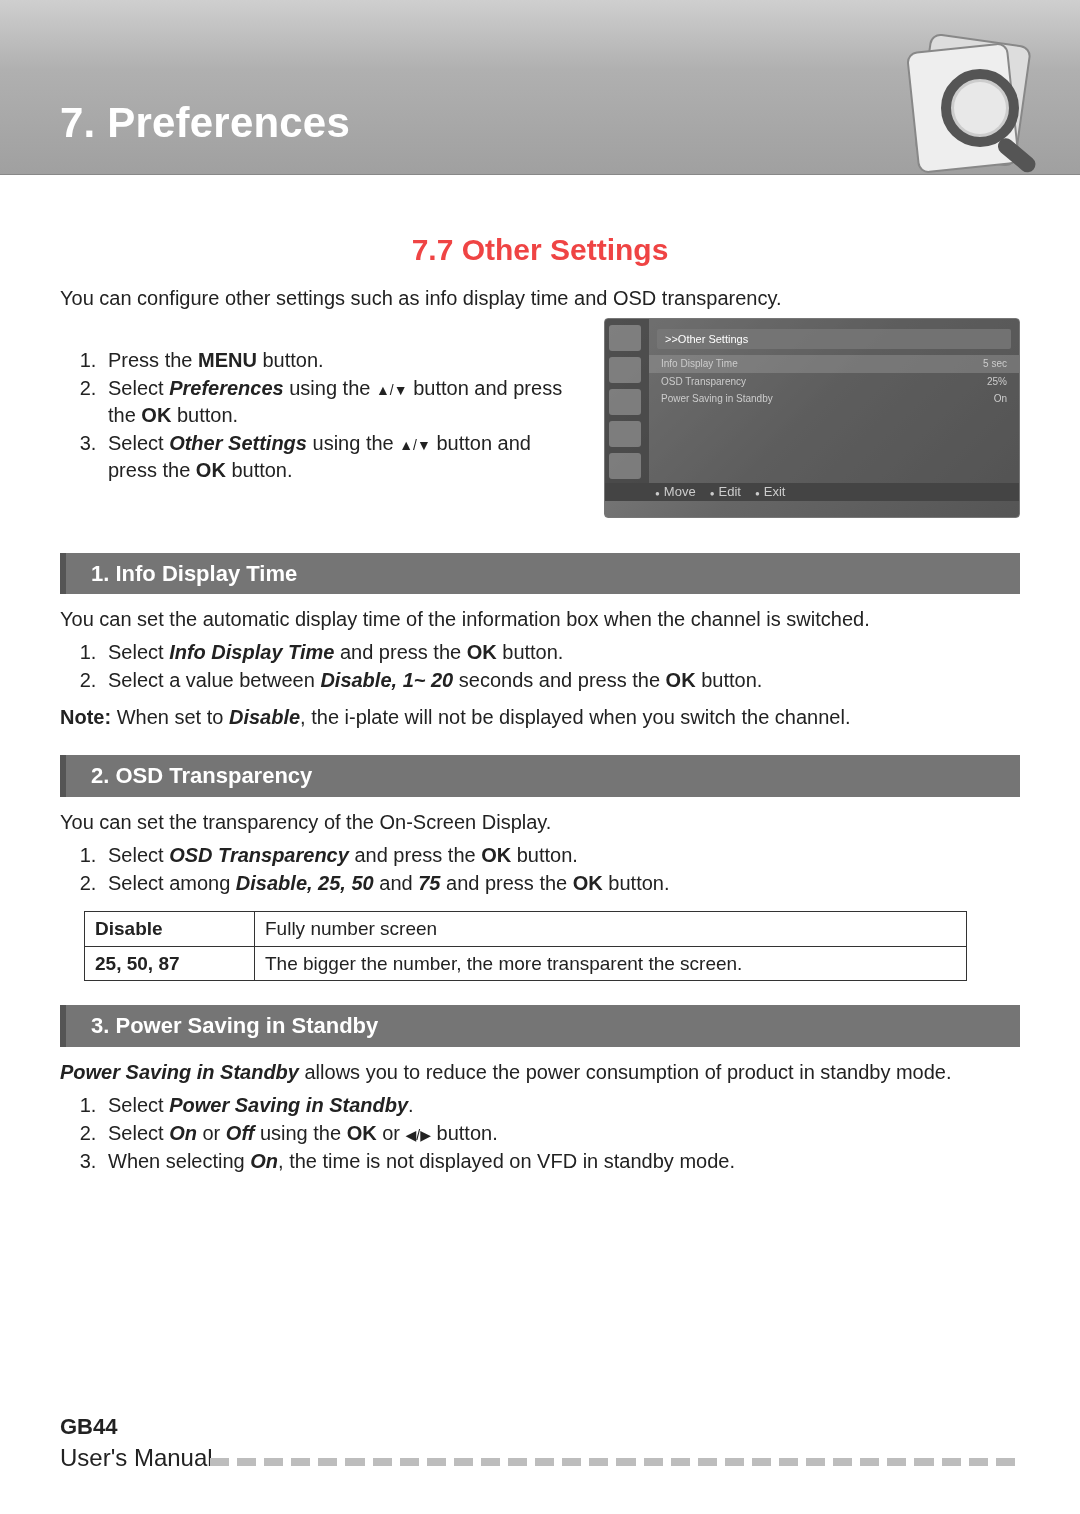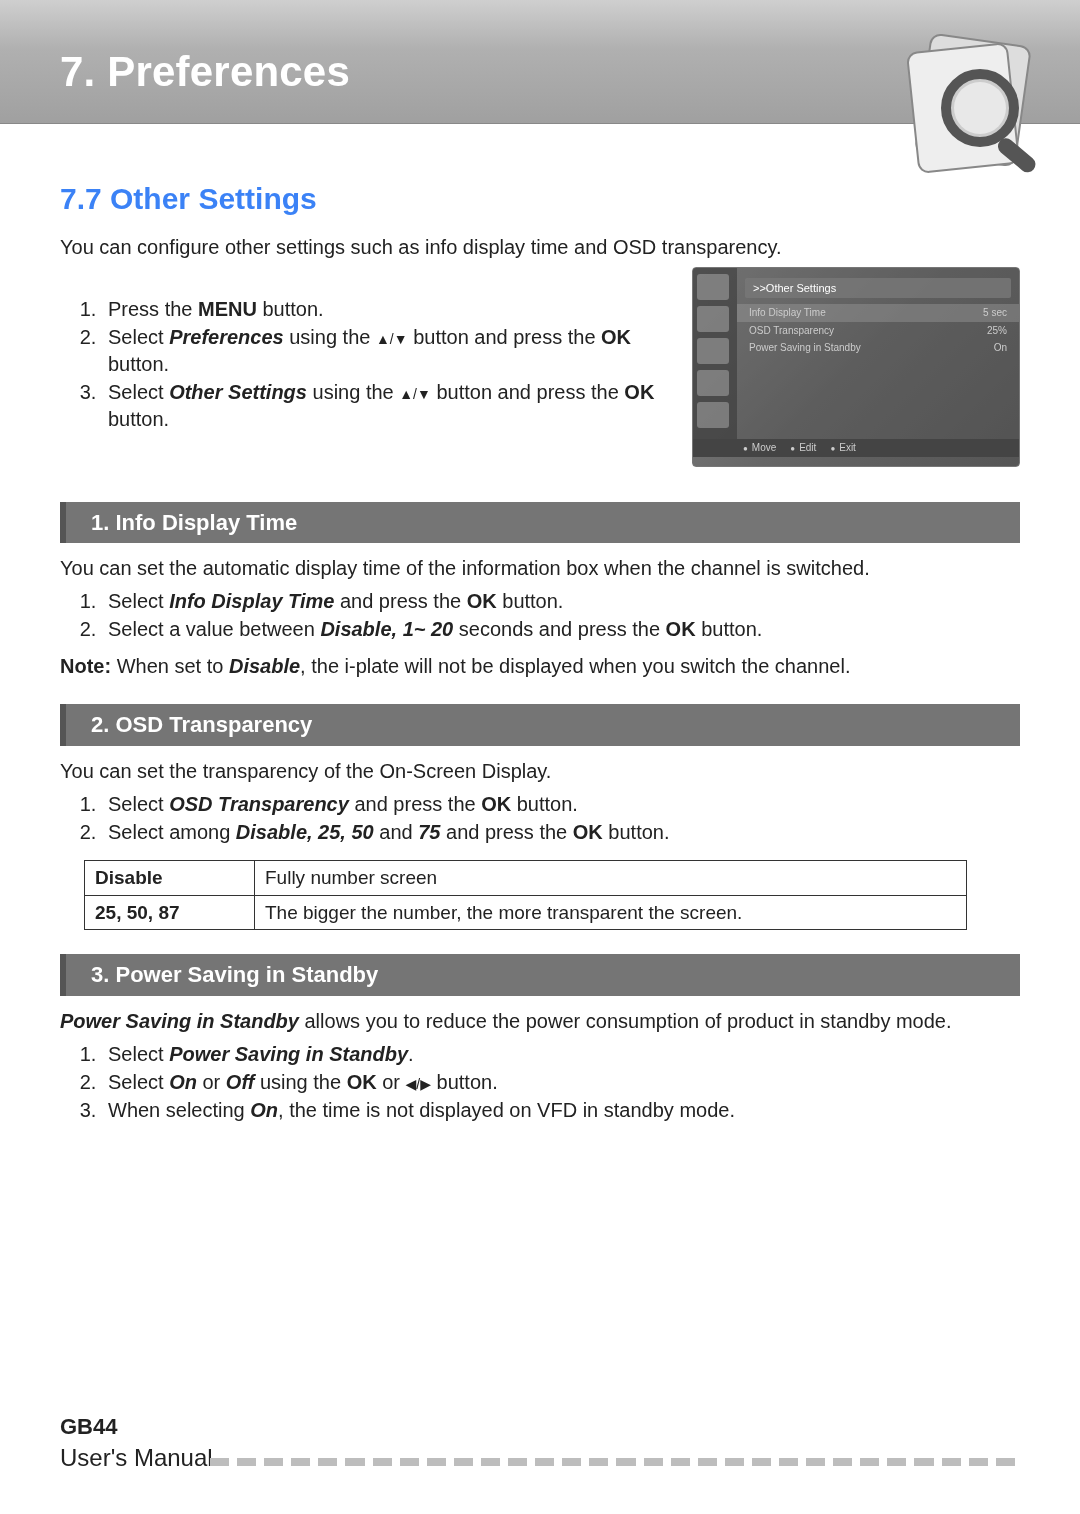--- a/index.html
+++ b/index.html
@@ -7,21 +7,21 @@
     font-family: "Myriad Pro", "Segoe UI", Arial, sans-serif;
     background: #fff;
     color: #222;
     width: 1080px;
     height: 1514px;
     position: relative;
     font-size: 20px;
     line-height: 1.35;
   }
   .header-banner {
-    height: 124px;
+    height: 175px;
     background: linear-gradient(to bottom, #cfcfcf 0%, #b0b0b0 40%, #a0a0a0 100%);
     border-bottom: 1px solid #888;
     position: relative;
   }
   .chapter-title {
     position: absolute;
     left: 60px;
     bottom: 22px;
     color: #fff;
     font-weight: 700;
@@ -35,32 +35,33 @@
     width: 160px;
     height: 160px;
   }
   .content {
     padding: 55px 60px 0 60px;
   }
   .section-title {
     font-size: 30px;
     font-weight: 700;
     margin-bottom: 14px;
-    color: #3b82f6;
+    color: #ef4444;
+    text-align: center;
   }
   p { margin-bottom: 6px; }
   .two-col {
     display: flex;
     gap: 22px;
     align-items: center;
     margin-bottom: 35px;
   }
   .two-col .text { flex: 1; }
   .screenshot {
-    width: 328px;
+    width: 416px;
     height: 200px;
     border: 1px solid #777;
     background: linear-gradient(135deg,#888 0%, #666 50%, #555 100%);
     position: relative;
     border-radius: 4px;
     overflow: hidden;
     font-size: 10px;
     color: #ddd;
   }
   .screenshot .sidebar {
@@ -79,23 +80,23 @@
     margin:10px 8px 6px 8px; padding:3px 8px;
     background: rgba(120,120,120,0.8);
     border-radius:2px; font-size:11px; color:#fff;
   }
   .screenshot .row {
     display:flex; justify-content:space-between;
     padding:2px 12px; font-size:10px; color:#ccc;
   }
   .screenshot .row.sel { background: rgba(160,160,160,0.4); }
   .screenshot .footer {
-    position:absolute; left:0; right:0; bottom:9px; height:18px;
+    position:absolute; left:0; right:0; bottom:16px; height:18px;
     background:#444; display:flex; gap:14px; align-items:center;
-    padding:0 50px; font-size:10px; color:#ccc;
+    padding:0 50px; font-size:13px; color:#ccc;
   }
   .screenshot .footer span::before {
     content:"●"; margin-right:4px; font-size:8px;
   }
   ol.steps {
     list-style: decimal;
     padding-left: 42px;
     margin: 4px 0 8px 0;
   }
   ol.steps li {

